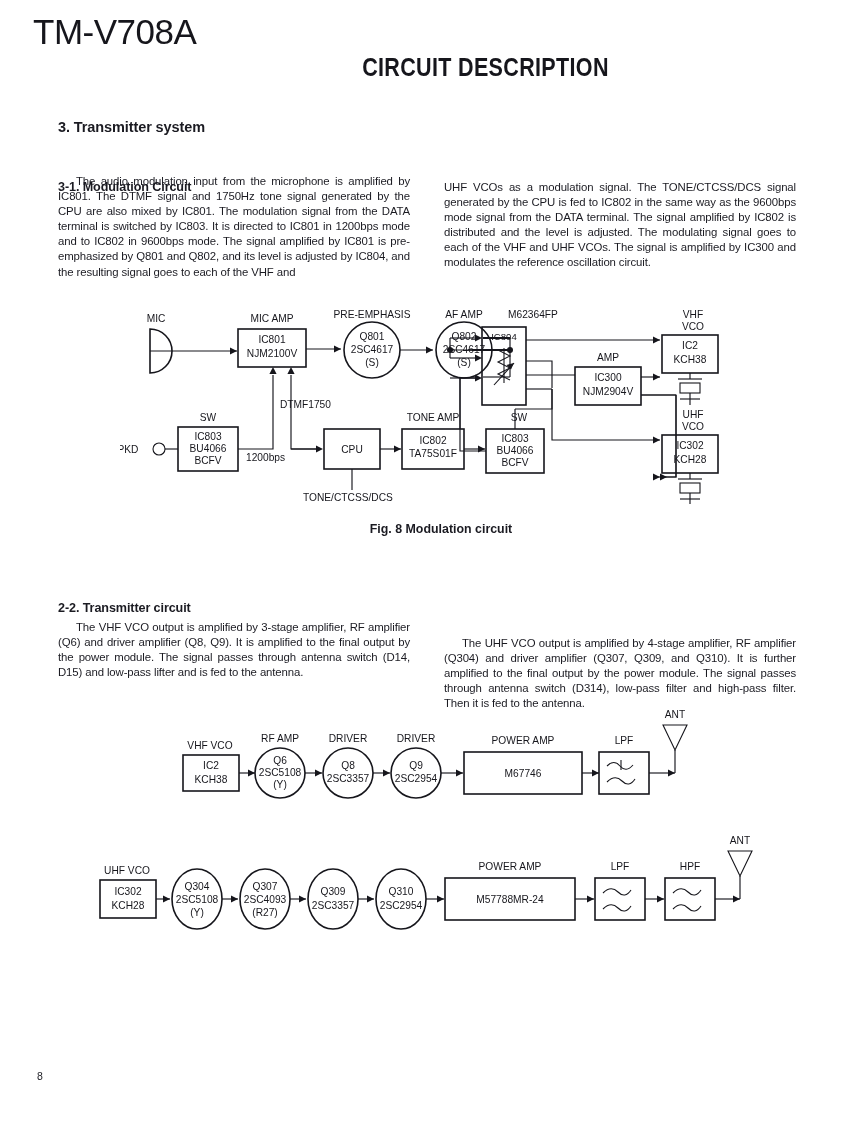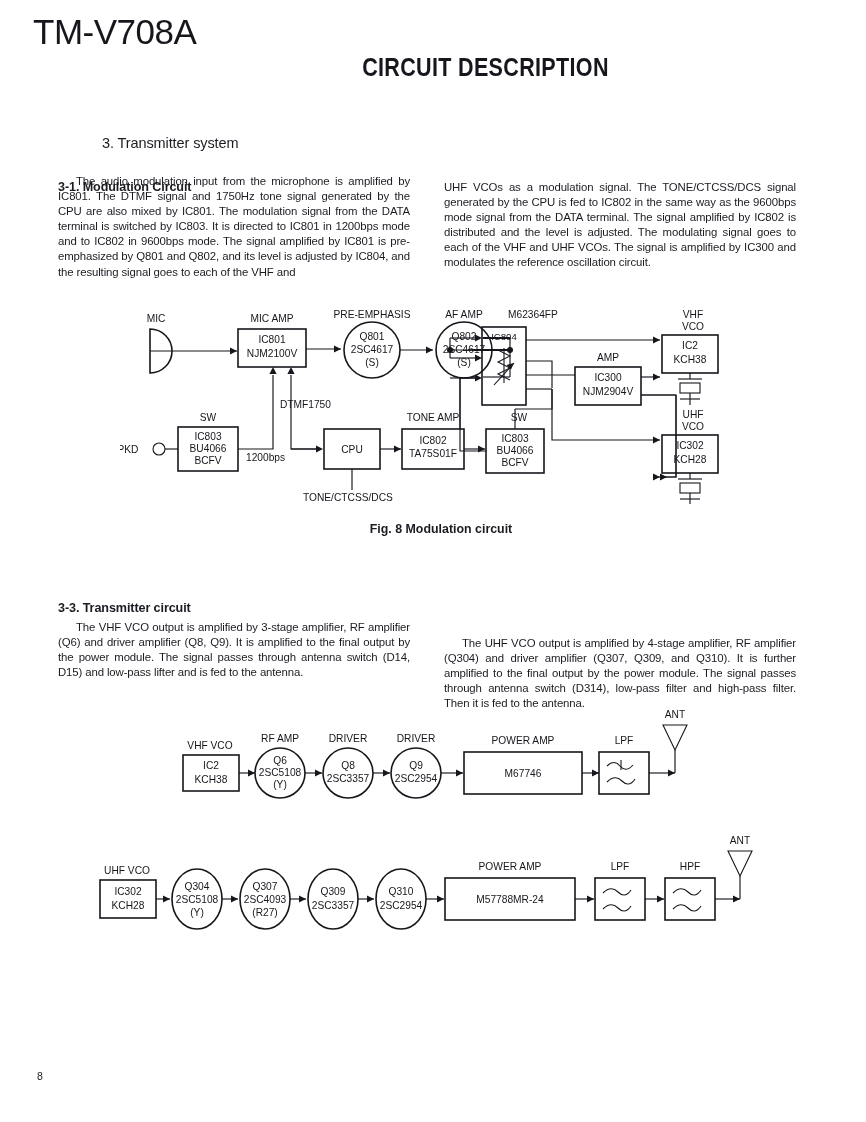--- a/index.html
+++ b/index.html
@@ -25,22 +25,22 @@
     text-align: center;
     font-size: 25px; font-weight: bold;
     letter-spacing: 0.4px;
     transform: scaleX(0.86);
     color: #16161c;
     padding-left: 122px;
   }
 
   
   .sec-title {
-    position: absolute; left: 58px; top: 135px;
-    font-size: 14.5px; font-weight: normal; letter-spacing: -0.1px; margin-left: 44px;
+    position: absolute; left: 58px; top: 119px;
+    font-size: 14.5px; font-weight: bold; letter-spacing: -0.1px;
   }
   .sub-title {
     position: absolute; left: 58px; top: 143px;
     font-size: 12.6px; font-weight: bold; letter-spacing: -0.1px; margin-top: 37px;
   }
   .sub-title2 {
     position: absolute; left: 58px; top: 601px;
     font-size: 12.6px; font-weight: bold; letter-spacing: -0.1px;
   }
   .col {
@@ -298,21 +298,21 @@
 
       <path class="wire" d="M395 124 L395 104"></path>
       <path class="wire" d="M340 73 L340 124"></path>
       <path class="wire" d="M395 104 L432 104 L432 84"></path>
       <path class="wire" d="M366 146 L340 146 L340 73"></path>
       <line class="wire" x1="340" y1="73" x2="355" y2="73"></line>
     </svg>
   </div>
   <div class="fig-cap fig8cap">Fig. 8   Modulation circuit</div>
 
-  <div class="sub-title2">3-3. Transmitter circuit</div>
+  <div class="sub-title2">2-2. Transmitter circuit</div>
   <div class="col c1b">
     <p class="indent">The VHF VCO output is amplified by 3-stage amplifier, RF amplifier (Q6) and driver amplifier (Q8, Q9). It is amplified to the final output by the power module. The signal passes through antenna switch (D14, D15) and low-pass lifter and is fed to the antenna.</p>
   </div>
   <div class="col c2b">
     <p class="indent">The UHF VCO output is amplified by 4-stage amplifier, RF amplifier (Q304) and driver amplifier (Q307, Q309, and Q310). It is further amplified to the final output by the power module. The signal passes through antenna switch (D314), low-pass filter and high-pass filter. Then it is fed to the antenna.</p>
   </div>
 
   <div class="diagram" id="fig9a">
     <svg width="520" height="105" viewBox="0 0 520 105">
 

